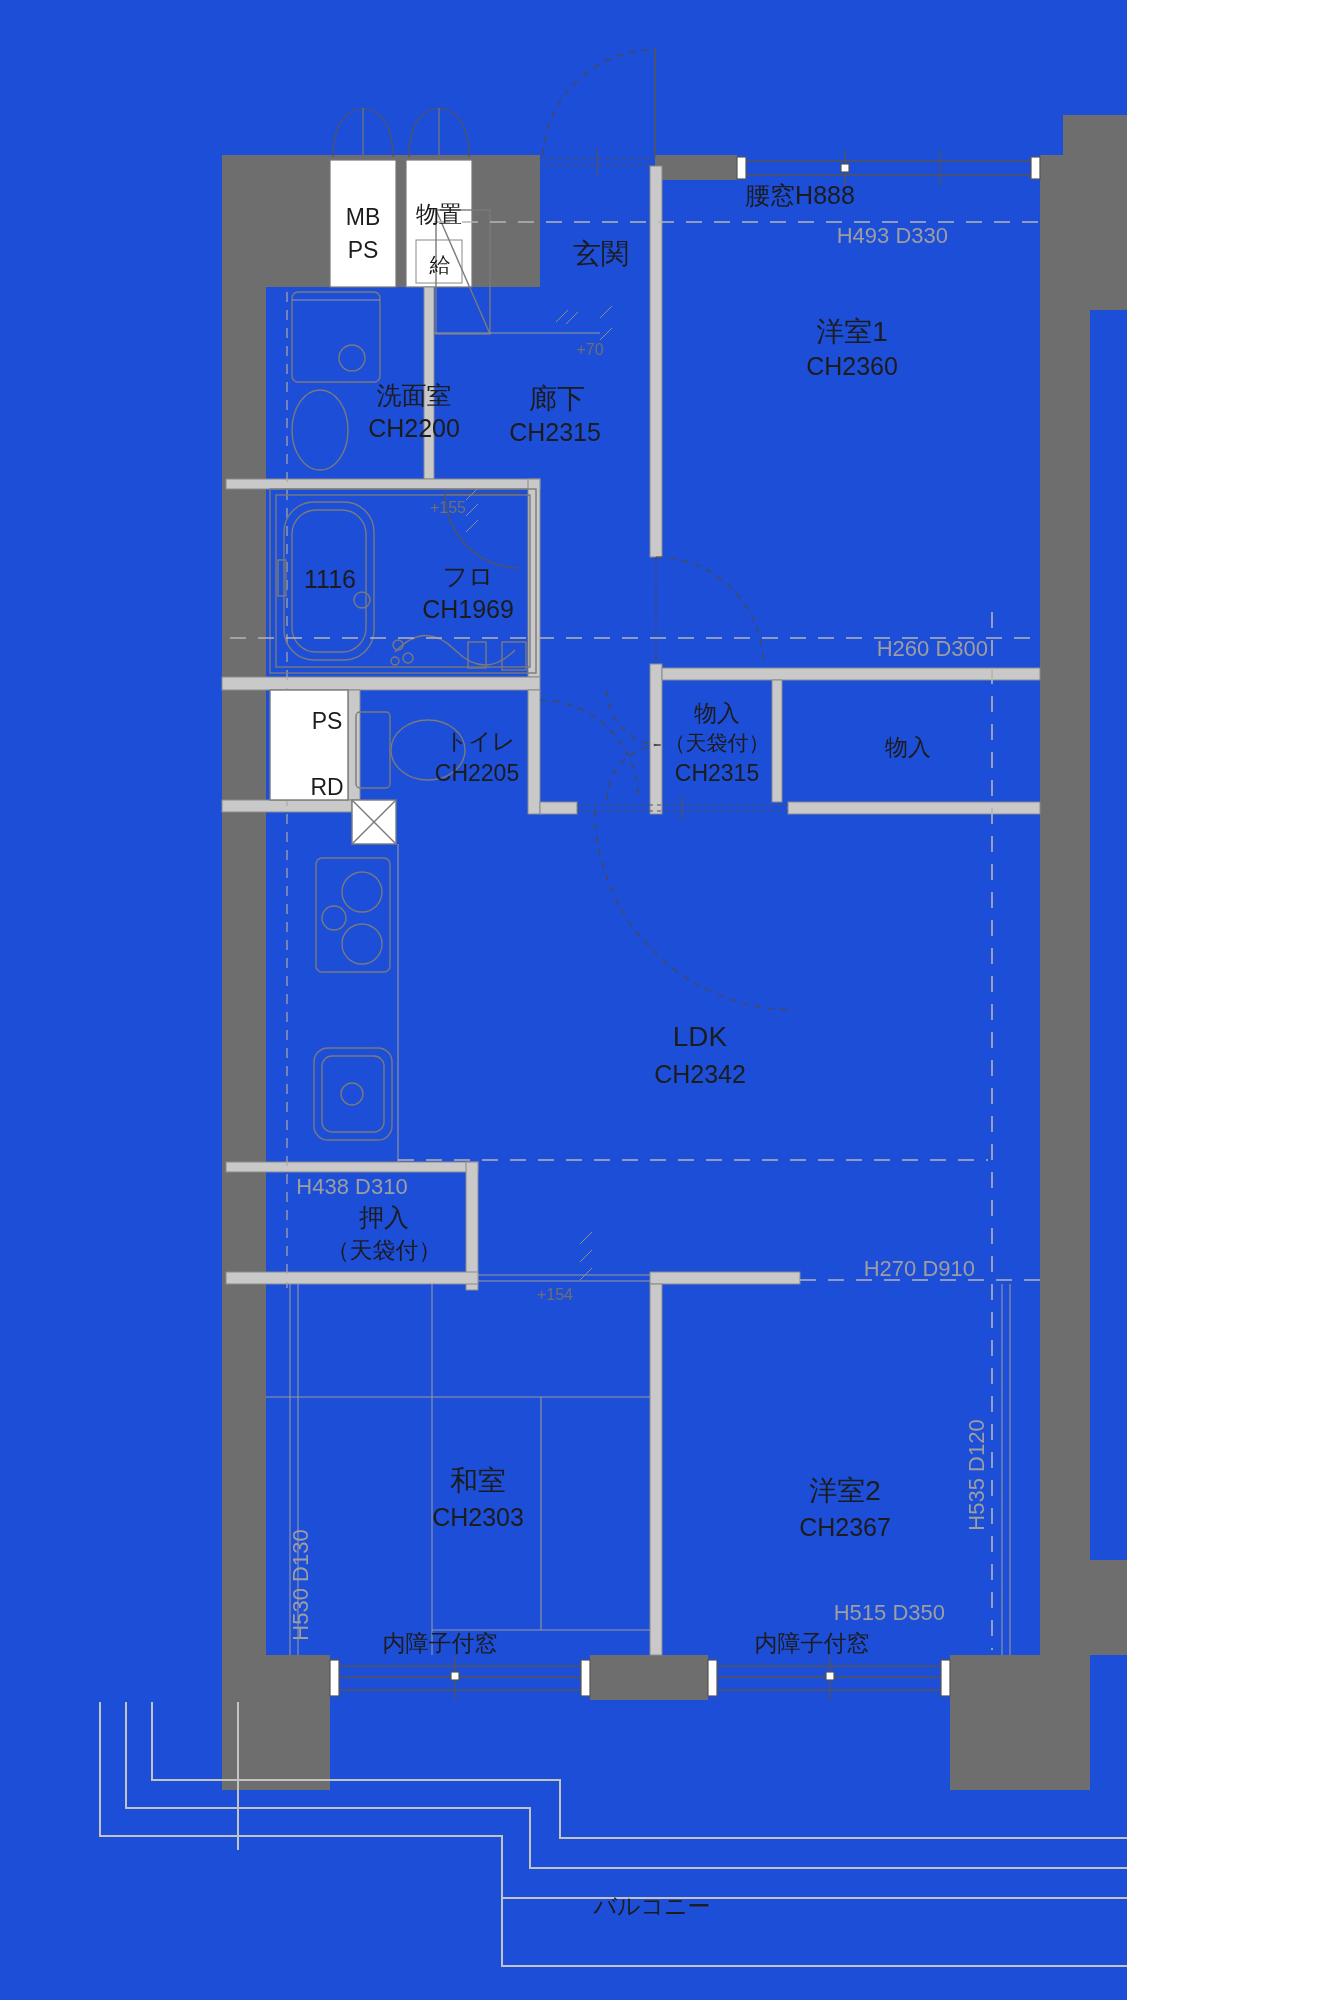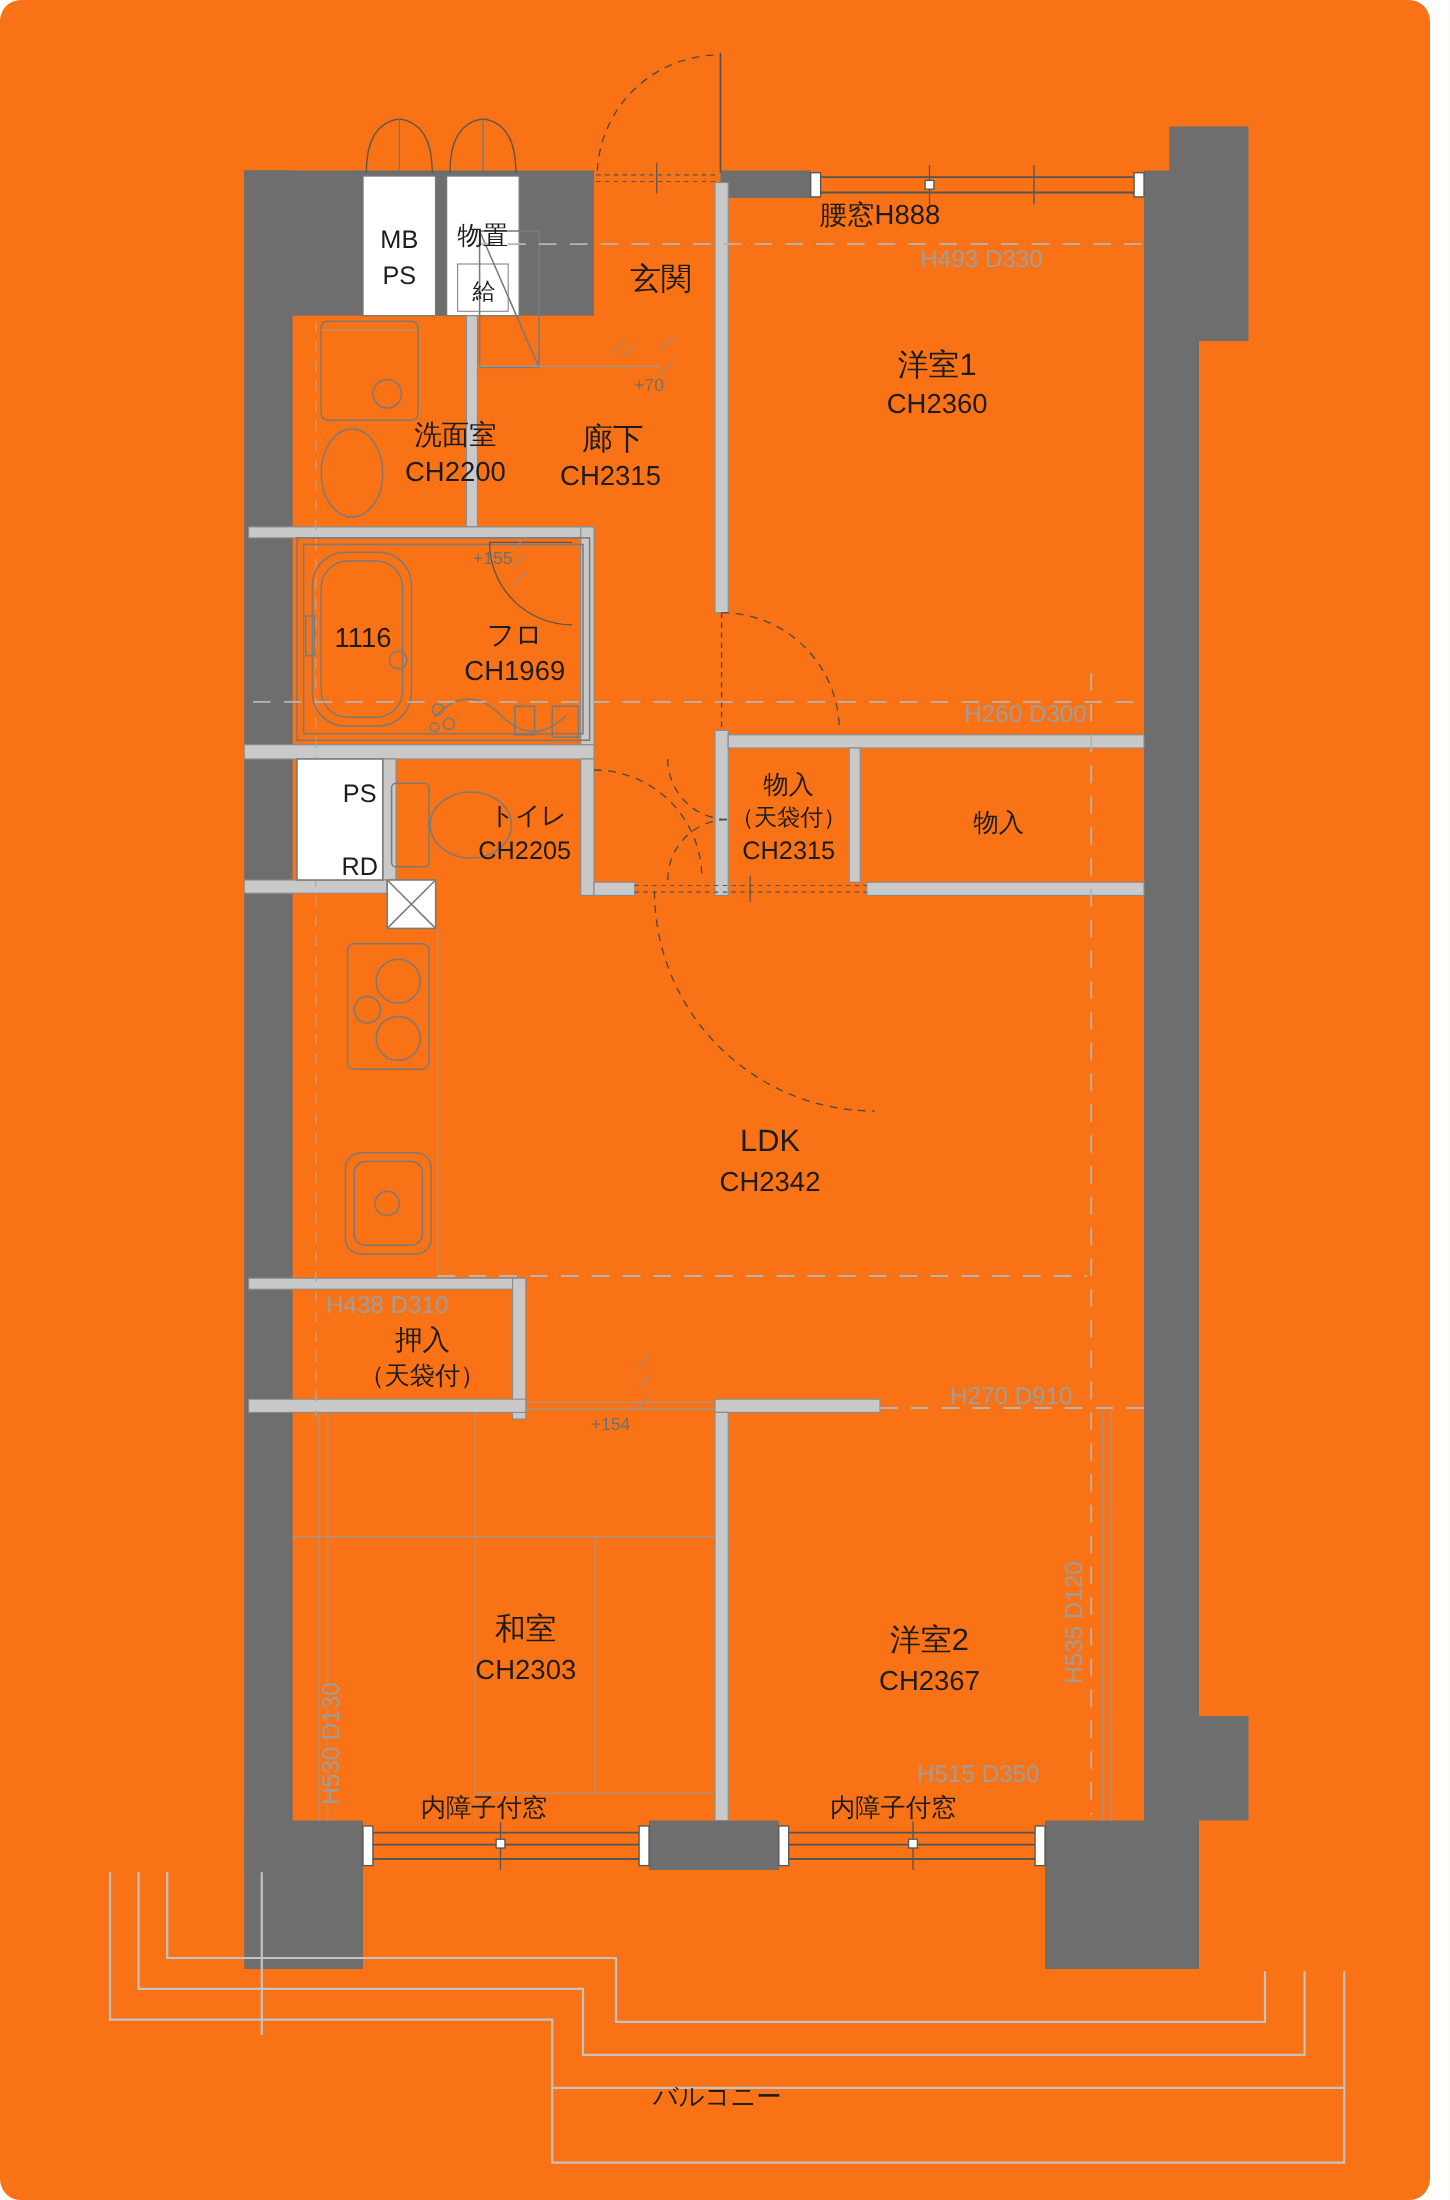--- a/index.html
+++ b/index.html
@@ -1,16 +1,16 @@
 <!DOCTYPE html>
 <html><head>
 <meta charset="utf-8">
 <style>
   html,body{margin:0;padding:0;background:#fff;}
-  #canvas{position:relative;width:1300px;height:2000px;background:#f97316;overflow:hidden;border-radius:19px;}
+  #canvas{position:relative;width:1127px;height:2000px;background:#1d4ed8;overflow:hidden;}
   svg{position:absolute;left:0;top:0;}
   svg text{font-family:"Liberation Sans","DejaVu Sans",sans-serif;fill:#1c1c1c;}
   .t-room{font-size:28px;}
   .t-ch{font-size:25px;}
   .t-sm{font-size:23px;}
   .t-xs{font-size:21px;}
   .t-dim{font-size:22px;fill:#9e9e9e;}
   .t-step{font-size:16px;fill:#6f6f6f;}
   .wall{fill:#6e6e6e;stroke:none;}
   .pwall{fill:#c9c9c9;stroke:#8a8a8a;stroke-width:1;}

